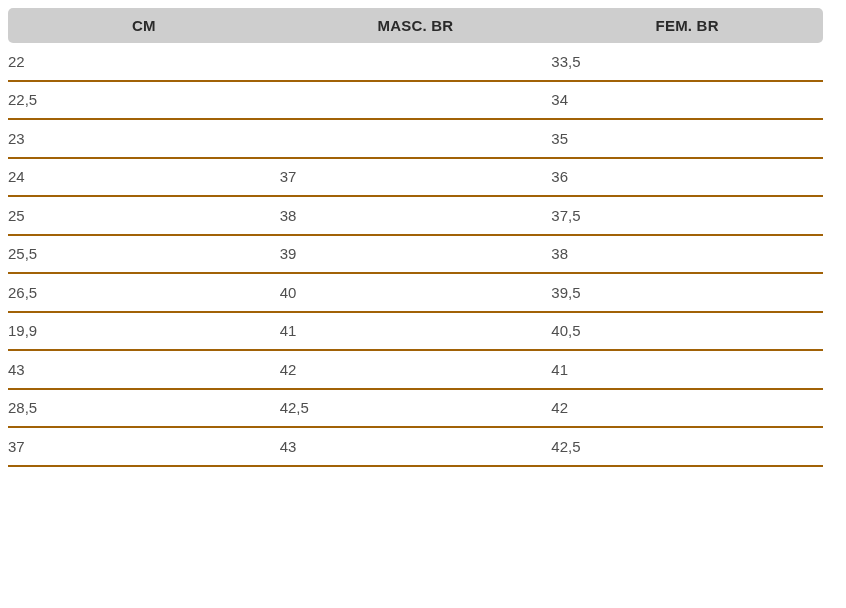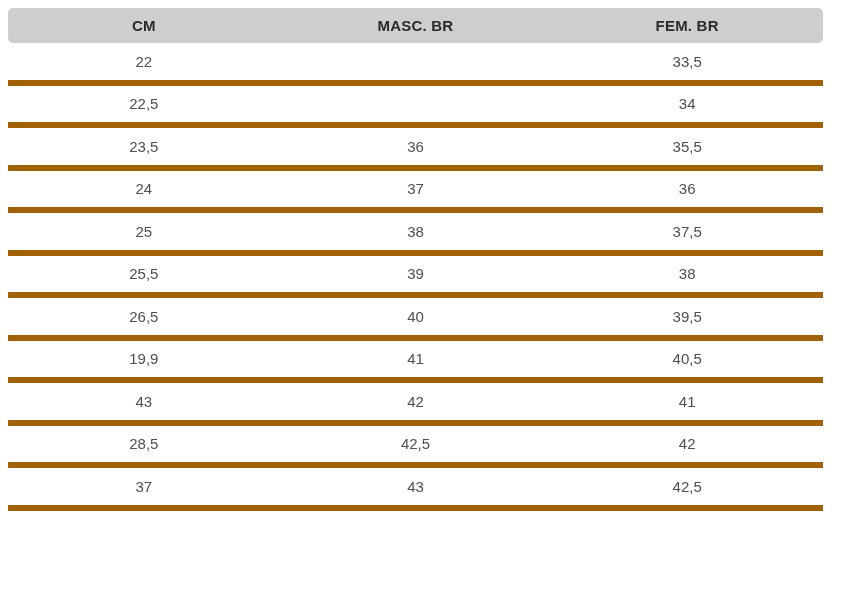--- a/index.html
+++ b/index.html
@@ -40,24 +40,24 @@
     border-radius: 5px 0 0 5px;
     margin-left: 40px;
   }
   table.size-table thead th.last {
     border-radius: 0 5px 5px 0;
     text-align: center;
   }
   table.size-table tbody td {
     height: 36.5px;
     padding: 0;
-    border-bottom: 6px solid #a16207;
+    border-bottom: 2px solid #a16207;
     font-size: 15px;
     color: #4f4f4f;
-    text-align: center;
+    text-align: left;
     vertical-align: middle;
   }
 </style>
 </head>
 <body>
 
 <table class="size-table">
   <colgroup>
     <col>
       <col>
@@ -75,23 +75,23 @@
         <td>22</td>
         <td></td>
         <td>33,5</td>
       </tr>
       <tr>
         <td>22,5</td>
         <td></td>
         <td>34</td>
       </tr>
       <tr>
-        <td>23,5</td>
-        <td>36</td>
-        <td>35,5</td>
+        <td>23</td>
+        <td></td>
+        <td>35</td>
       </tr>
       <tr>
         <td>24</td>
         <td>37</td>
         <td>36</td>
       </tr>
       <tr>
         <td>25</td>
         <td>38</td>
         <td>37,5</td>

